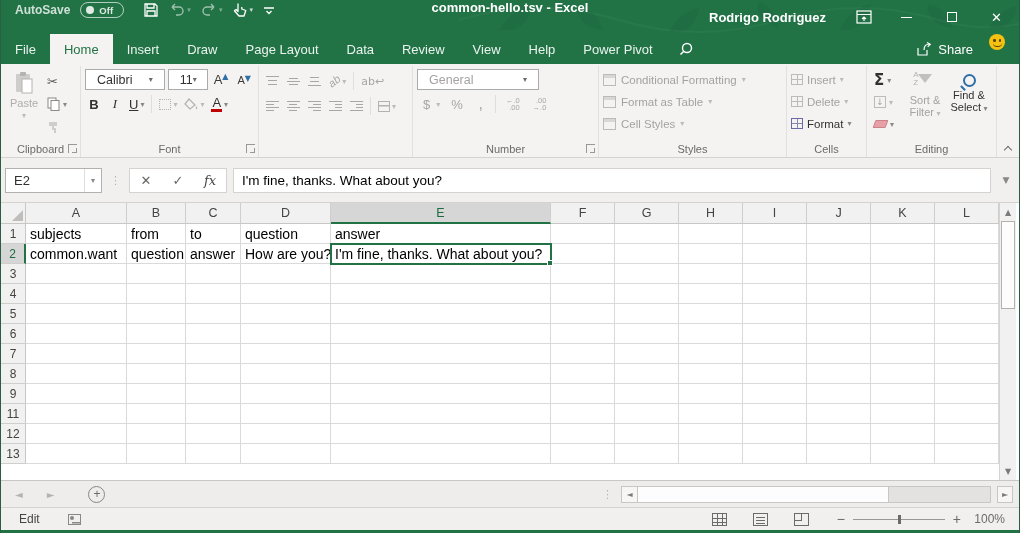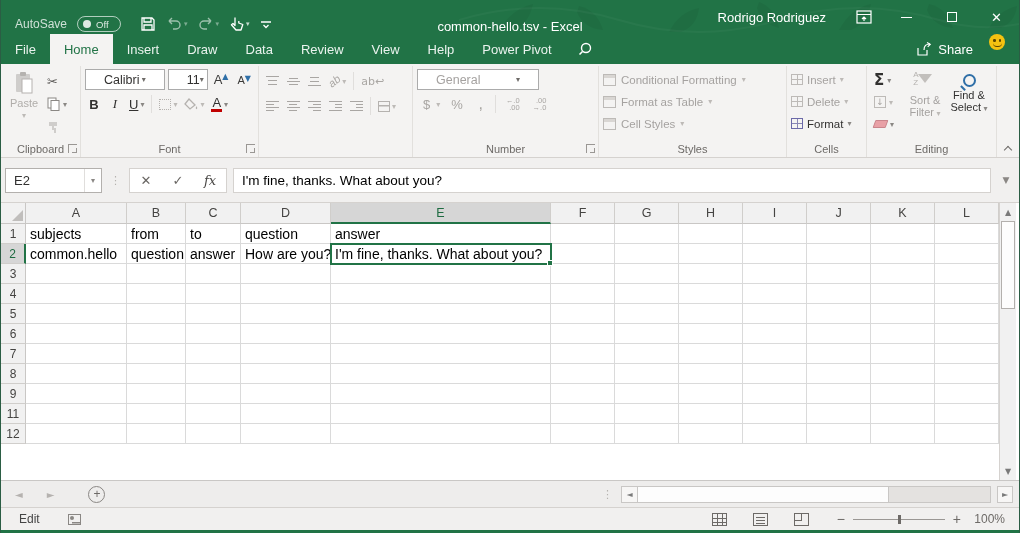--- a/index.html
+++ b/index.html
@@ -3,21 +3,21 @@
 <meta charset="utf-8">
 <style>
   * { margin:0; padding:0; box-sizing:border-box; }
   html,body { width:1020px; height:533px; overflow:hidden; }
   body { font-family:"Liberation Sans", sans-serif; background:#fff; position:relative; }
   .glyph { font-family:"DejaVu Sans", sans-serif; }
 
   .window { width:1020px; height:533px; display:flex; flex-direction:column; border-left:1px solid #2b5d44; border-right:1px solid #2b5d44; position:relative; }
 
   
-  .titlebar { height:34px; background:#217346; color:#fff; display:flex; align-items:flex-end; position:relative; flex:none; overflow:hidden; }
+  .titlebar { height:34px; background:#217346; color:#fff; display:flex; align-items:flex-start; position:relative; flex:none; overflow:hidden;font-weight:bold; }
   .tb-deco { position:absolute; right:0; top:0; height:34px; width:560px; opacity:.5; pointer-events:none; }
   .tb-left { display:flex; align-items:center; gap:10px; margin-left:14px; z-index:1; }
   .autosave-label { font-size:12px; color:rgba(255,255,255,.78); }
   .autosave-toggle { width:44px; height:16px; border:1px solid rgba(255,255,255,.65); border-radius:9px; display:flex; align-items:center; gap:5px; padding:0 5px; }
   .autosave-knob { width:8px; height:8px; border-radius:50%; background:rgba(255,255,255,.85); }
   .autosave-state { font-size:9.5px; color:rgba(255,255,255,.85); }
   .qat { display:flex; align-items:center; gap:4px; margin-left:6px; }
   .qat-btn { display:flex; align-items:center; gap:2px; padding:2px 3px; }
   .qat svg { display:block; }
   .mini-caret { font-size:7px; color:rgba(255,255,255,.75); }
@@ -56,21 +56,21 @@
   .g-clipboard { width:80px; }
   .paste-big { width:38px; display:flex; flex-direction:column; align-items:center; gap:2px; padding-top:2px; }
   .paste-label { font-size:11px; color:#b0adaa; }
   .clip-col { display:flex; flex-direction:column; gap:3px; margin-left:2px; padding-top:2px; }
   .small-btn { height:20px; display:flex; align-items:center; gap:3px; padding:0 2px; }
 
   
   .g-font { width:178px; }
   .g-font .rg-body { flex-direction:column; gap:4px; }
   .row-flex { display:flex; align-items:center; gap:3px; }
-  .combo { background:#fff; border:1px solid #ababab; height:21px; display:flex; align-items:center; font-size:12.5px; color:#323130; padding:0 18px; justify-content:space-between; }
+  .combo { background:#fff; border:1px solid #ababab; height:21px; display:flex; align-items:center; font-size:12.5px; color:#323130; padding:0 11px; justify-content:space-between; }
   .combo .caret { color:#6e6b68; }
   .combo-font { width:98px; }
   .combo-size { width:40px; }
   .fontsize-btn { font-size:13px; color:#3b3a39; padding:0 3px; display:flex; align-items:flex-start; }
   .fontsize-btn sup { font-size:8px; color:#2f6fa7; }
   .fmt-btn { min-width:18px; height:20px; display:flex; align-items:center; justify-content:center; gap:2px; font-size:13px; color:#323130; padding:0 2px; }
   .b-bold { font-weight:bold; }
   .b-italic { font-style:italic; font-family:"Liberation Serif", serif; }
   .b-under { text-decoration:underline; }
   .fontcolor-a { font-size:13px; color:#323130; line-height:12px; display:inline-block; border-bottom:3.5px solid #c00000; padding:0 1px; }
@@ -281,20 +281,21 @@
           <span>✕</span>
         </span>
     </div>
   </div>
 
   <div class="tabrow">
     <span class="rtab">File</span>
     <span class="rtab active">Home</span>
     <span class="rtab">Insert</span>
     <span class="rtab">Draw</span>
+    <span class="rtab">Page Layout</span>
     <span class="rtab">Data</span>
     <span class="rtab">Review</span>
     <span class="rtab">View</span>
     <span class="rtab">Help</span>
     <span class="rtab">Power Pivot</span>
     <span class="tellme">
       <svg width="14" height="14" viewBox="0 0 14 14">
           <circle cx="8" cy="6" r="4.5" fill="none" stroke="#fff" stroke-width="1.4"></circle>
           <path d="M4.5 9.5 L1.5 12.5" stroke="#fff" stroke-width="1.6"></path>
         </svg>
@@ -636,21 +637,21 @@
           <div class="g-cell" style="width: 64px;"></div>
           <div class="g-cell" style="width: 64px;"></div>
           <div class="g-cell" style="width: 64px;"></div>
           <div class="g-cell" style="width: 64px;"></div>
           <div class="g-cell" style="width: 64px;"></div>
           <div class="g-cell" style="width: 64px;"></div>
           <div class="g-cell" style="width: 64px;"></div>
         </div>
         <div class="g-row">
           <div class="g-rowhdr sel">2</div>
-          <div class="g-cell" style="width: 101px;">common.hello</div>
+          <div class="g-cell" style="width: 101px;">common.want</div>
           <div class="g-cell" style="width: 59px;">question</div>
           <div class="g-cell" style="width: 55px;">answer</div>
           <div class="g-cell" style="width: 90px;">How are you?</div>
           <div class="g-cell active" style="width: 220px;">I'm fine, thanks. What about you?<div class="fill-handle"></div></div>
           <div class="g-cell" style="width: 64px;"></div>
           <div class="g-cell" style="width: 64px;"></div>
           <div class="g-cell" style="width: 64px;"></div>
           <div class="g-cell" style="width: 64px;"></div>
           <div class="g-cell" style="width: 64px;"></div>
           <div class="g-cell" style="width: 64px;"></div>
@@ -771,20 +772,35 @@
           <div class="g-cell" style="width: 64px;"></div>
           <div class="g-cell" style="width: 64px;"></div>
           <div class="g-cell" style="width: 64px;"></div>
           <div class="g-cell" style="width: 64px;"></div>
           <div class="g-cell" style="width: 64px;"></div>
           <div class="g-cell" style="width: 64px;"></div>
           <div class="g-cell" style="width: 64px;"></div>
         </div>
         <div class="g-row">
           <div class="g-rowhdr">12</div>
+          <div class="g-cell" style="width: 101px;"></div>
+          <div class="g-cell" style="width: 59px;"></div>
+          <div class="g-cell" style="width: 55px;"></div>
+          <div class="g-cell" style="width: 90px;"></div>
+          <div class="g-cell" style="width: 220px;"></div>
+          <div class="g-cell" style="width: 64px;"></div>
+          <div class="g-cell" style="width: 64px;"></div>
+          <div class="g-cell" style="width: 64px;"></div>
+          <div class="g-cell" style="width: 64px;"></div>
+          <div class="g-cell" style="width: 64px;"></div>
+          <div class="g-cell" style="width: 64px;"></div>
+          <div class="g-cell" style="width: 64px;"></div>
+        </div>
+        <div class="g-row">
+          <div class="g-rowhdr">13</div>
           <div class="g-cell" style="width: 101px;"></div>
           <div class="g-cell" style="width: 59px;"></div>
           <div class="g-cell" style="width: 55px;"></div>
           <div class="g-cell" style="width: 90px;"></div>
           <div class="g-cell" style="width: 220px;"></div>
           <div class="g-cell" style="width: 64px;"></div>
           <div class="g-cell" style="width: 64px;"></div>
           <div class="g-cell" style="width: 64px;"></div>
           <div class="g-cell" style="width: 64px;"></div>
           <div class="g-cell" style="width: 64px;"></div>

